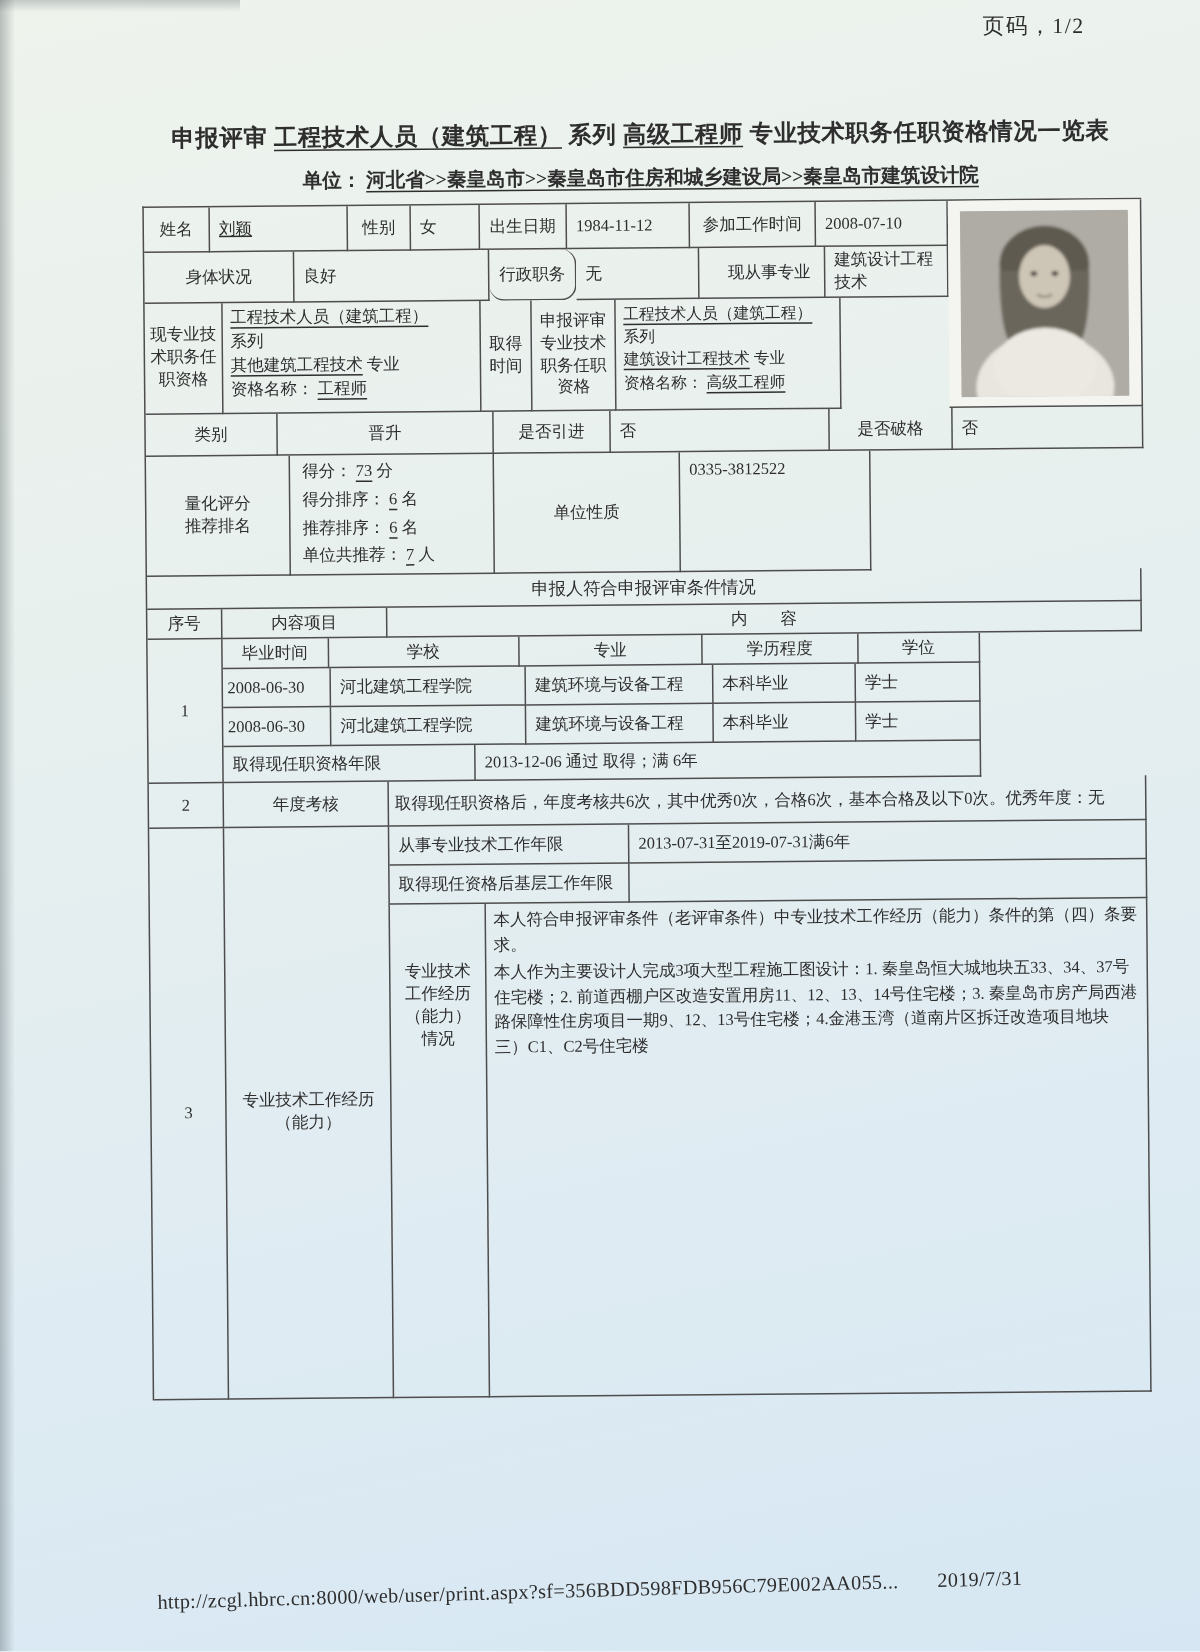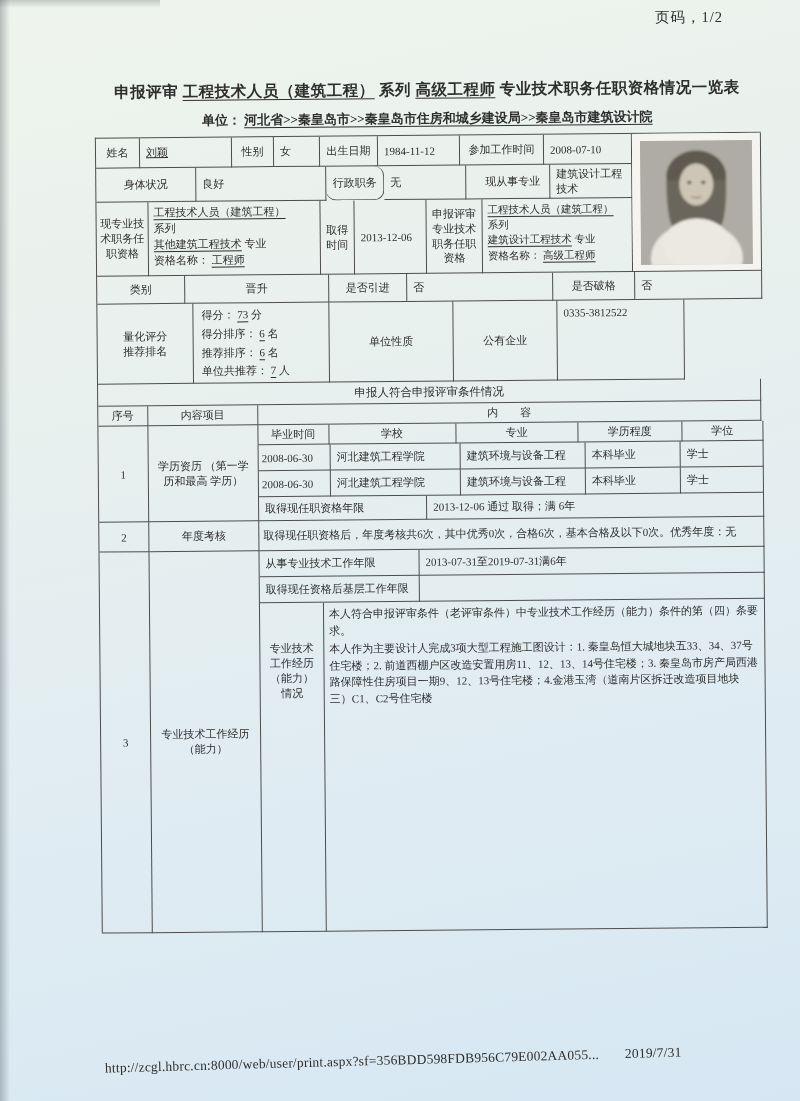--- a/index.html
+++ b/index.html
@@ -85,21 +85,20 @@
           <div class="c small-wrap" style="width:52px;">现专业技术职务任职资格</div>
           <div class="c topl" style="width:172px;">
             <div>
               <div class="line"><span class="u">工程技术人员（建筑工程）</span></div>
               <div class="line">系列</div>
               <div class="line"><span class="u">其他建筑工程技术</span><span> 专业</span></div>
               <div class="line"><span>资格名称： </span><span class="u">工程师</span></div>
             </div>
           </div>
           <div class="c small-wrap" style="width:34px;">取得时间</div>
-          <div class="c lft" style="width:72px;">2013-12-06</div>
           <div class="c small-wrap" style="width:56px;text-align:center;">申报评审专业技术职务任职资格</div>
           <div class="c topl" style="width:150px;font-size:10.5px;">
             <div>
               <div class="line"><span class="u">工程技术人员（建筑工程）</span><span> 系列</span></div>
               <div class="line"><span class="u">建筑设计工程技术</span><span> 专业</span></div>
               <div class="line"><span>资格名称： </span><span class="u">高级工程师</span></div>
             </div>
           </div>
         </div>
       </div>
@@ -144,37 +143,35 @@
             <div>推荐排名</div>
           </div>
       </div>
       <div class="c score-cell" style="width:136px;">
         <div><span>得分： </span><span class="u">73</span><span> 分</span></div>
         <div><span>得分排序： </span><span class="u">6</span><span> 名</span></div>
         <div><span>推荐排序： </span><span class="u">6</span><span> 名</span></div>
         <div><span>单位共推荐： </span><span class="u">7</span><span> 人</span></div>
       </div>
       <div class="c" style="width:124px;">单位性质</div>
-      <div class="c" style="width:104px;">公有企业</div>
       <div class="c lft" style="width:127px;align-items:flex-start;padding-top:6px;">0335-3812522</div>
     </div>
 
     <div class="r" style="height:22px;">
       <div class="c sec-hd" style="width:663px;">申报人符合申报评审条件情况</div>
     </div>
 
     <div class="r" style="height:20px;">
       <div class="c" style="width:50px;">序号</div>
       <div class="c" style="width:110px;">内容项目</div>
       <div class="c" style="width:503px;">内　　容</div>
     </div>
 
     <div class="r" style="height:96px;">
       <div class="c" style="width:50px;">1</div>
-      <div class="c small-wrap" style="width:110px;padding:2px 8px;">学历资历 （第一学历和最高 学历）</div>
       <div class="col" style="width:505px;">
         <div class="r" style="height:20px;">
           <div class="c" style="width:72px;">毕业时间</div>
           <div class="c" style="width:130px;">学校</div>
           <div class="c" style="width:125px;">专业</div>
           <div class="c" style="width:106px;">学历程度</div>
           <div class="c" style="width:83px;">学位</div>
         </div>
         <div class="r" style="height:26px;">
           <div class="c lft" style="width:72px;padding-left:3px;">2008-06-30</div>

